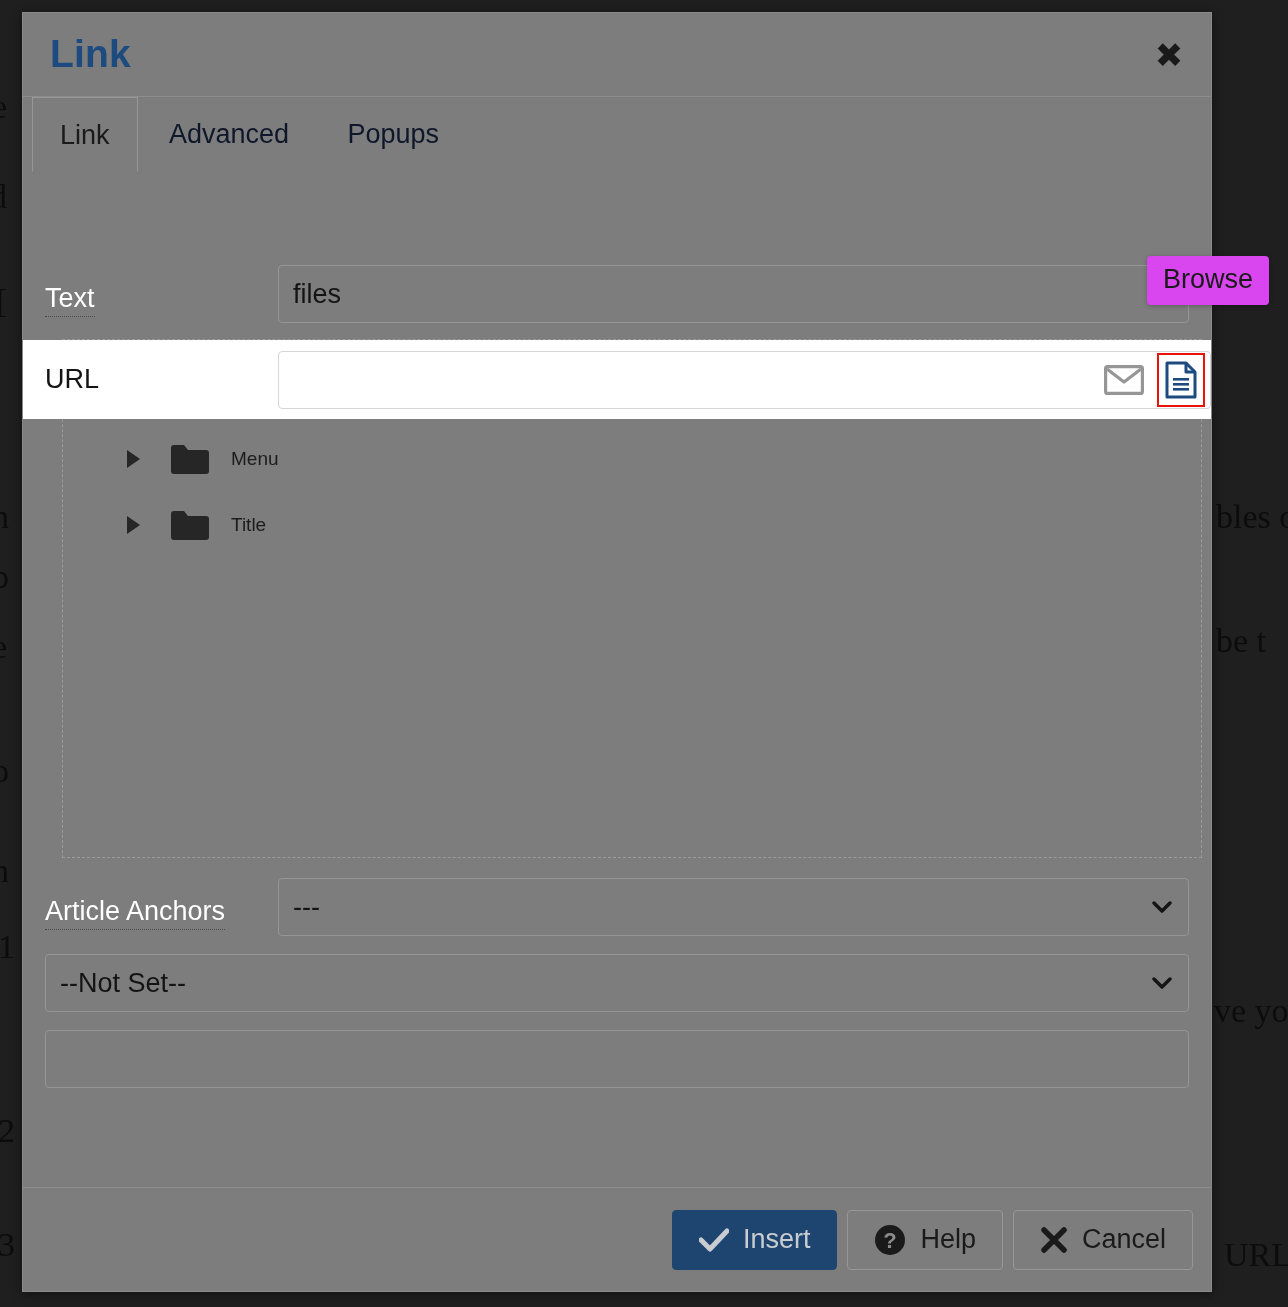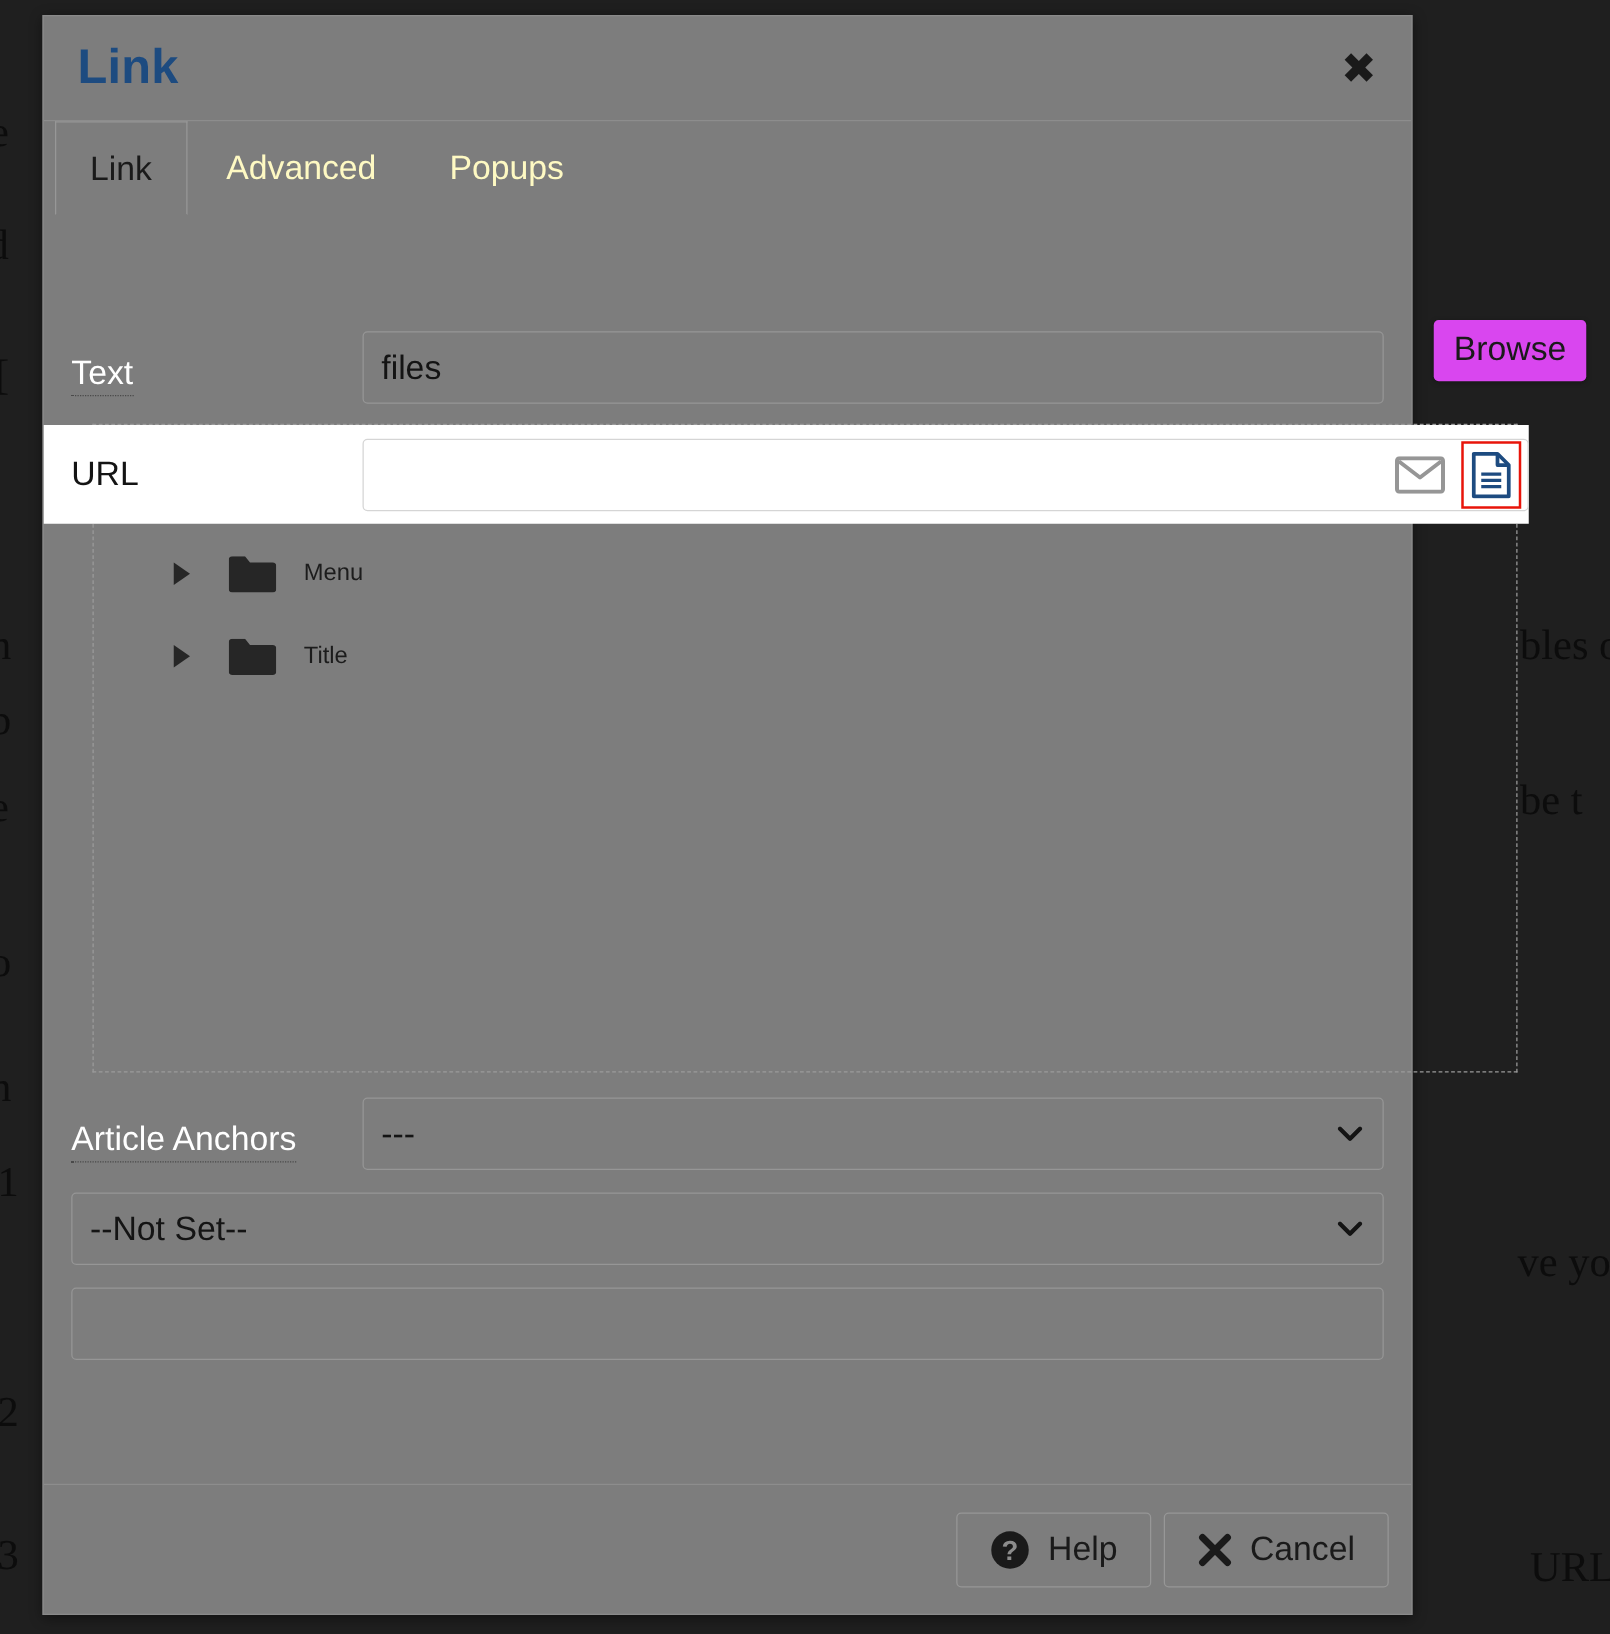--- a/index.html
+++ b/index.html
@@ -32,27 +32,26 @@
     white-space: nowrap;
     font-family: "Liberation Sans", sans-serif;
   }
   .bg-text.serif { font-family: "Liberation Serif", serif; }
 
   
   #link-dialog {
     position: absolute;
     left: 22px;
     top: 12px;
-    width: 1096px;
+    width: 1190px;
     height: 1280px;
     background: #7d7d7d;
     border: 1px solid #8a8a8a;
     box-sizing: border-box;
     box-shadow: 0 2px 10px rgba(0,0,0,.45);
-    margin-left: 12px;
   }
 
   
   #dialog-header {
     position: relative;
     height: 84px;
     border-bottom: 1px solid #8d8d8d;
     box-sizing: border-box;
   }
   #dialog-title {
@@ -85,21 +84,21 @@
   #dialog-tabs {
     position: relative;
     height: 77px;
     padding-left: 9px;
     box-sizing: border-box;
   }
   .tab {
     display: inline-block;
     font-size: 27px;
     padding: 22px 27px 20px 27px;
-    color: #fef9c3;
+    color: #0f172a;
     cursor: pointer;
     box-sizing: border-box;
     vertical-align: top;
   }
   .tab.active {
     color: #1a1a1a;
     border: 1px solid #979797;
     border-bottom-color: transparent;
     background: #7d7d7d;
     position: relative;
@@ -484,20 +483,28 @@
 
     <div class="form-row" style="margin-top:18px;">
       <div class="form-control">
         <input class="text-input" type="text" value="" style="">
       </div>
     </div>
 
   </div>
 
   <div id="dialog-footer">
+    <button class="btn primary">
+      <span class="glyph">
+        <svg width="30" height="24" viewBox="0 0 30 24" aria-hidden="true">
+          <path d="M2 12 L11 21 L28 3" fill="none" stroke="#c9cdd2" stroke-width="5" stroke-linecap="round" stroke-linejoin="round"></path>
+        </svg>
+      </span>
+      <span>Insert</span>
+    </button>
     <button class="btn">
       <span class="glyph">
         <svg width="32" height="32" viewBox="0 0 32 32" aria-hidden="true">
           <circle cx="16" cy="16" r="15" fill="#1a1a1a"></circle>
           <text x="16" y="24" text-anchor="middle" font-family="Liberation Sans, sans-serif" font-size="22" font-weight="bold" fill="#8c8c8c">?</text>
         </svg>
       </span>
       <span>Help</span>
     </button>
     <button class="btn">

